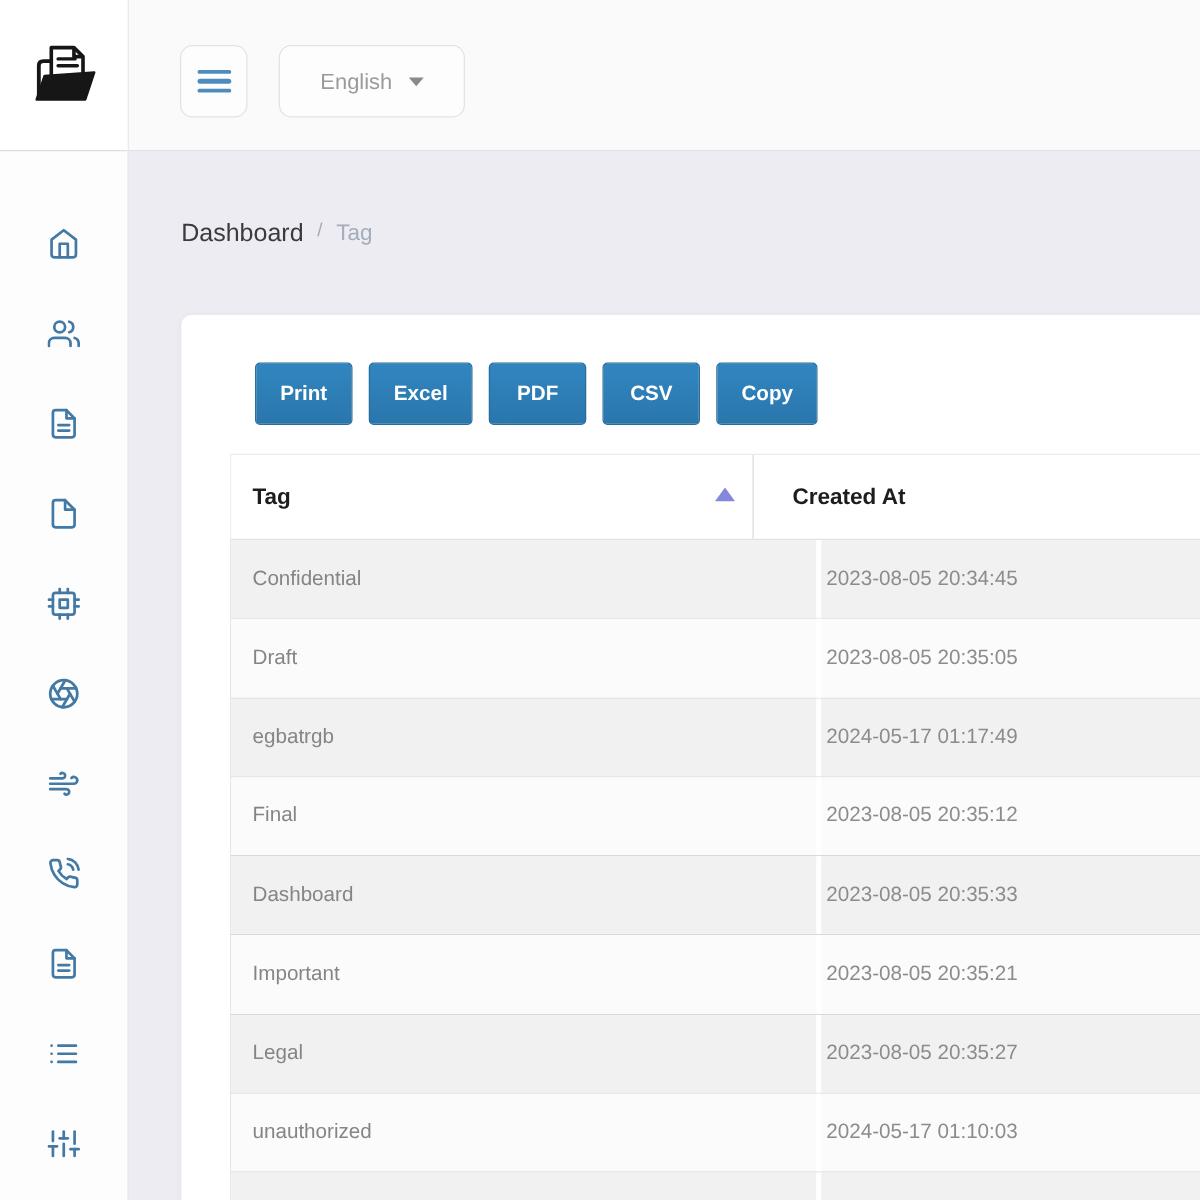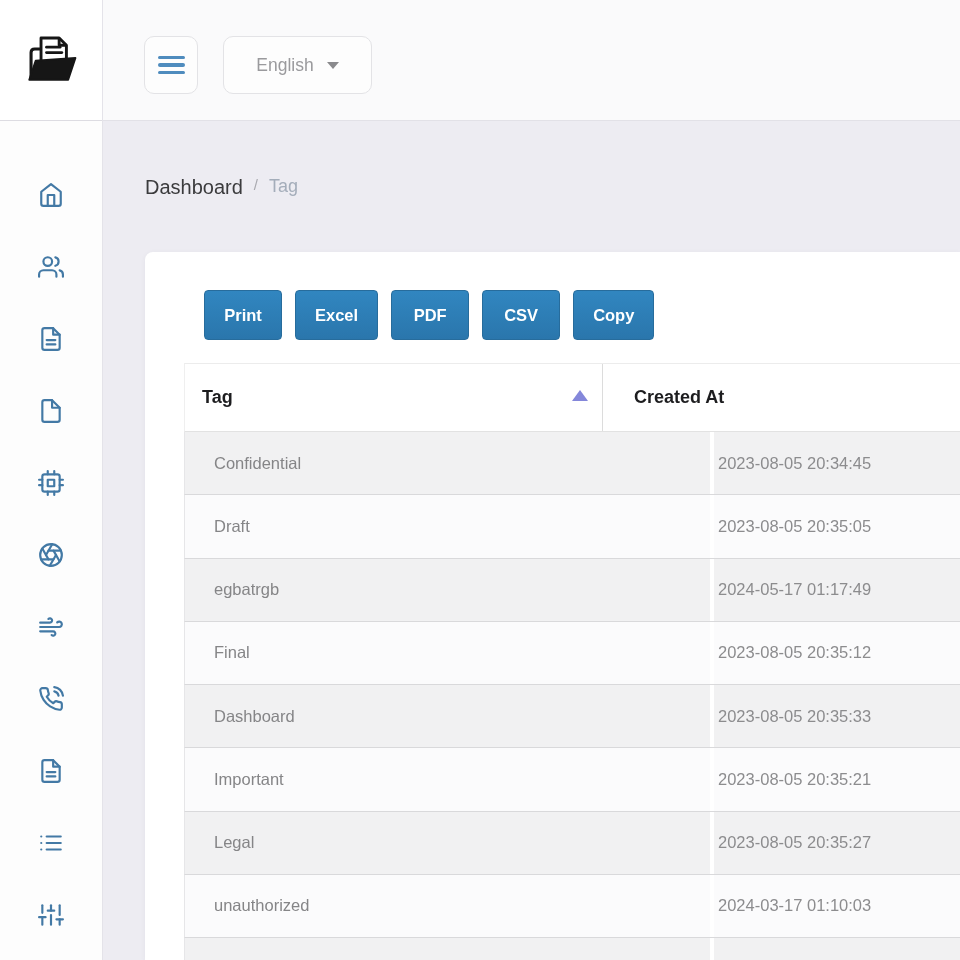--- a/index.html
+++ b/index.html
@@ -66,21 +66,21 @@
   .sort-asc { position:absolute; right:14px; top:26px; width:0; height:0;
     border-left:8px solid transparent; border-right:8px solid transparent;
     border-bottom:11px solid #8487da; }
 
   
   .tbody { position:absolute; left:39px; top:180px; right:0; }
   .tr { display:flex; height:63.25px; border-bottom:1px solid #d9d9db;
     border-left:1px solid #e6e6e8; }
   .tr:last-child { height:22px; border-bottom:none; overflow:hidden; }
   .td { display:flex; align-items:center; font-size:16.5px; }
-  .td-tag { width:529px; padding-left:29px; color:#858587;
+  .td-tag { width:472px; padding-left:17px; color:#858587;
     border-right:4px solid #ffffff; }
   .td-created { flex:1; padding-left:4px; color:#8c8c8e; }
   .tr:nth-child(odd) .td { background:#f1f1f2; }
   .tr:nth-child(even) .td { background:#fbfbfc; }
 </style>
 </head>
 <body>
 
 <div class="stage">
 
@@ -264,21 +264,21 @@
       <div class="tr">
         <div class="td td-tag">Important</div>
         <div class="td td-created">2023-08-05 20:35:21</div>
       </div>
       <div class="tr">
         <div class="td td-tag">Legal</div>
         <div class="td td-created">2023-08-05 20:35:27</div>
       </div>
       <div class="tr">
         <div class="td td-tag">unauthorized</div>
-        <div class="td td-created">2024-03-17 01:10:03</div>
+        <div class="td td-created">2024-05-17 01:10:03</div>
       </div>
       <div class="tr">
         <div class="td td-tag"></div>
         <div class="td td-created"></div>
       </div>
     </div>
   </div>
 
 </div>
 

